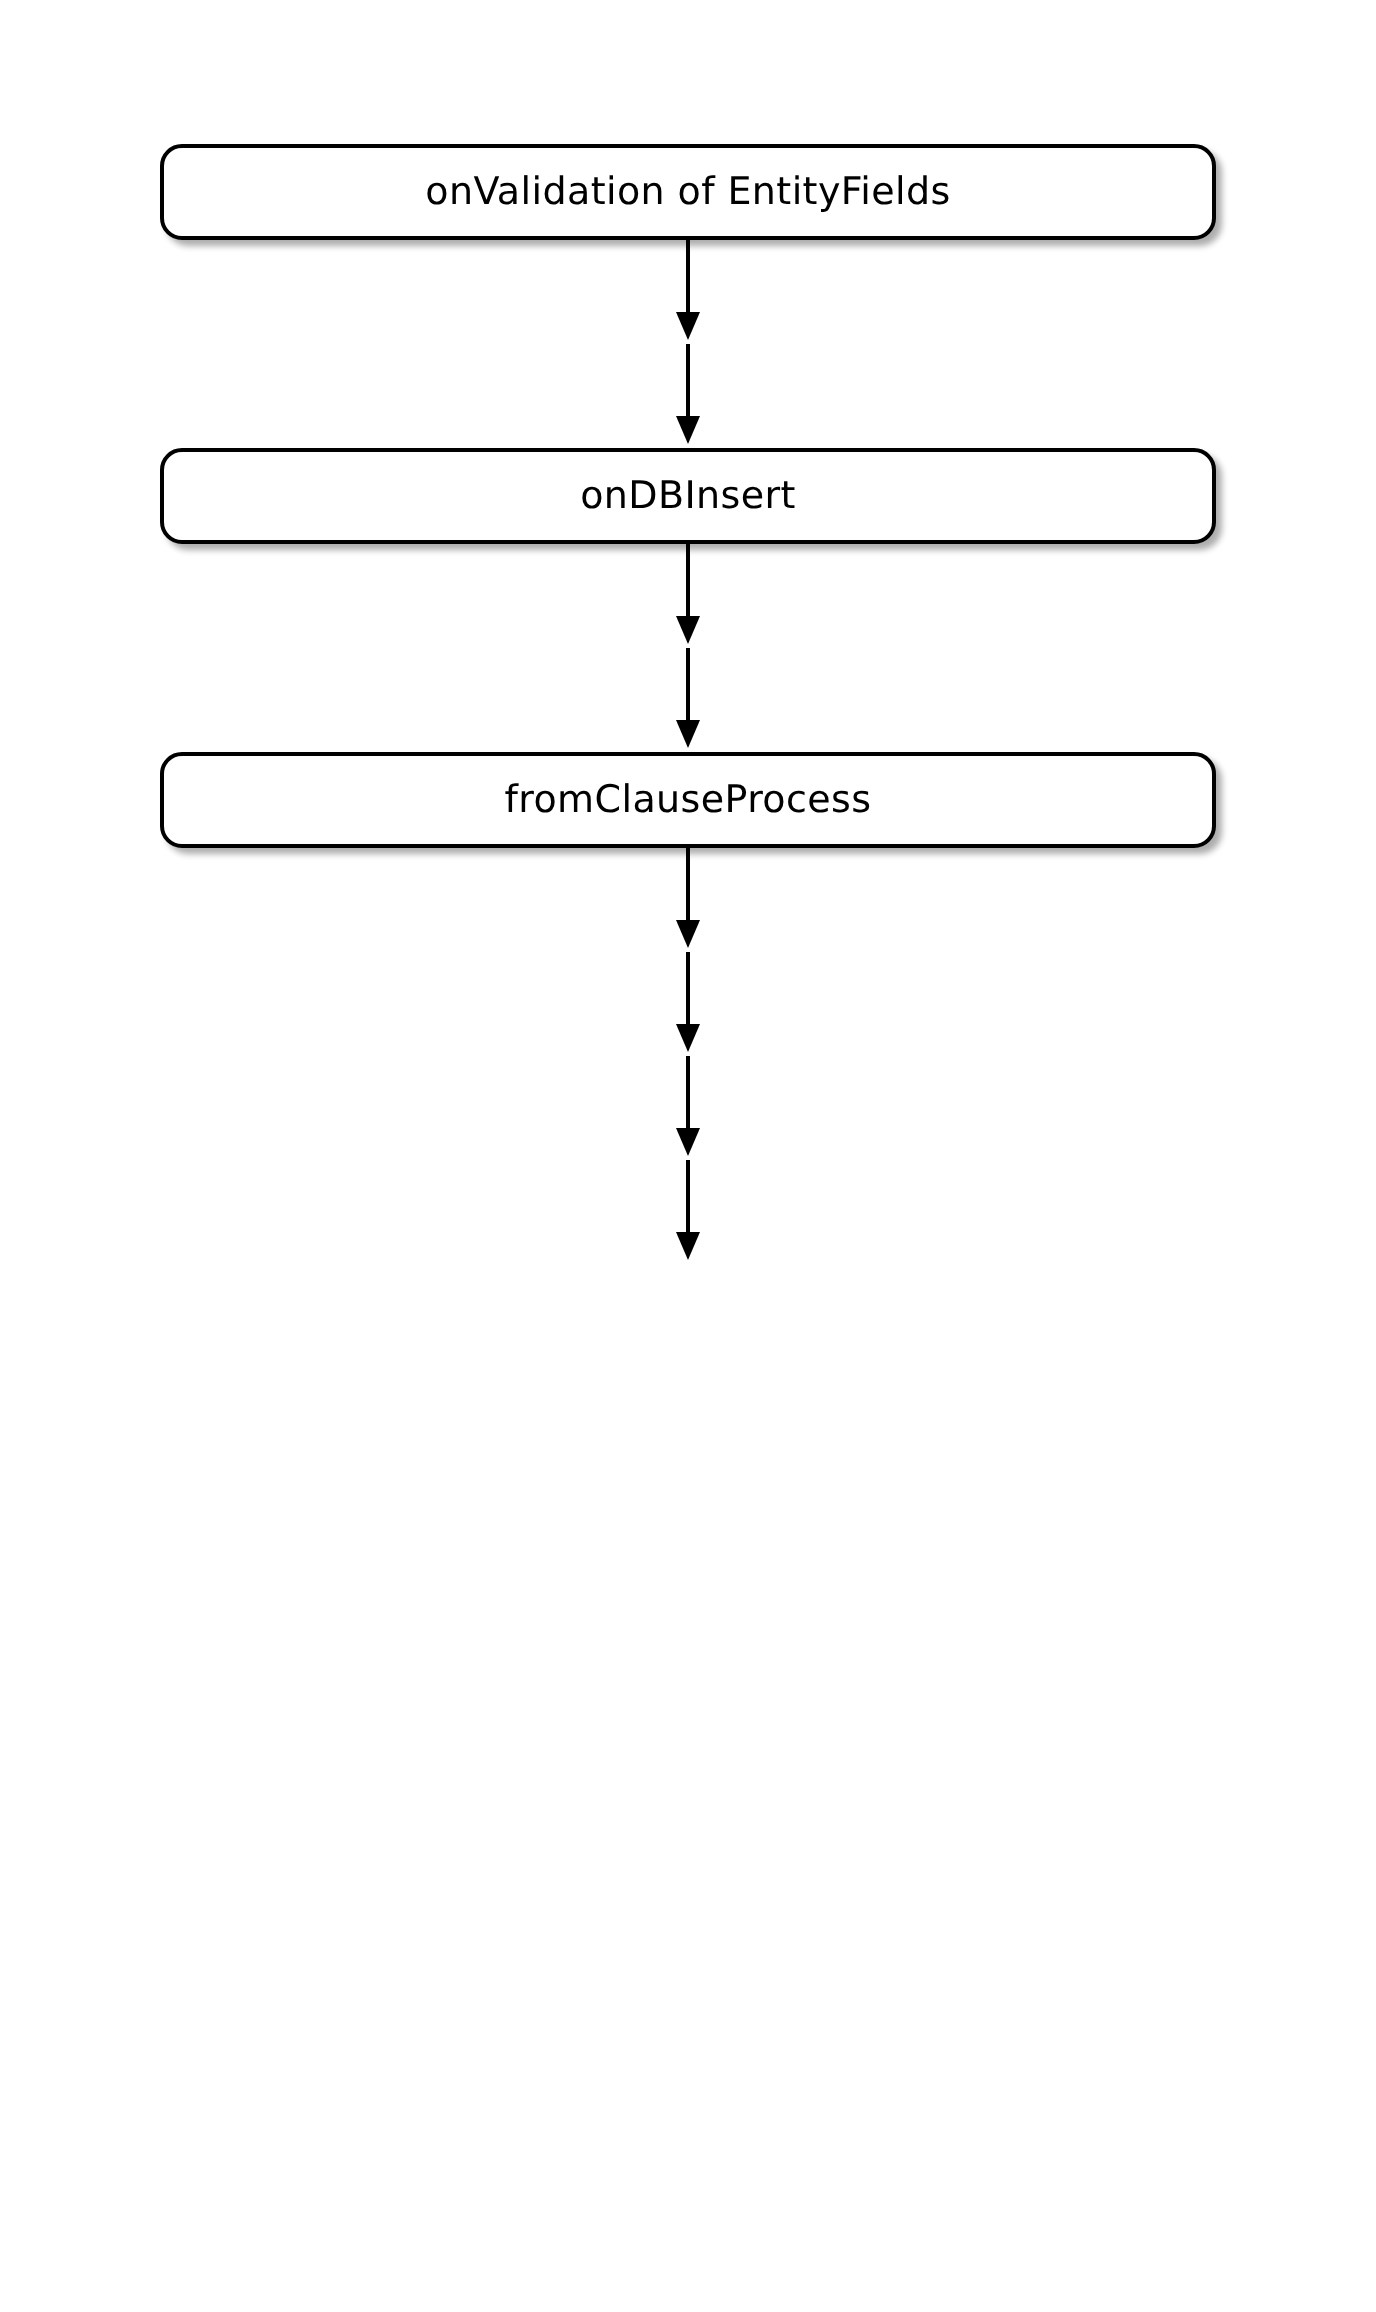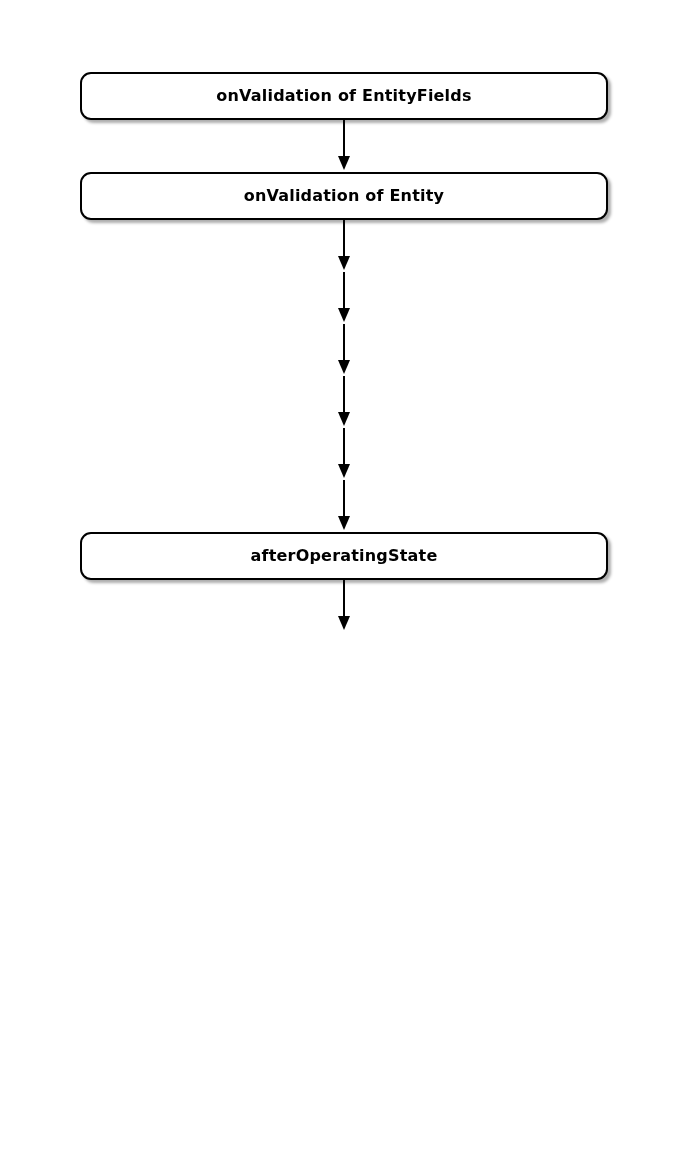--- a/index.html
+++ b/index.html
@@ -40,22 +40,22 @@
     height: 48px;
     border: 2px solid #000000;
     border-radius: 11px;
     background: #ffffff;
     display: flex;
     align-items: center;
     justify-content: center;
     box-shadow: 3px 3px 3px rgba(0, 0, 0, 0.32);
   }
   .node-label {
-    font-size: 16px;
-    font-weight: bold;
+    font-size: 19px;
+    font-weight: normal;
     color: #000000;
     letter-spacing: 0.2px;
     line-height: 1;
     white-space: nowrap;
   }
   .connector {
     width: 688px;
     height: 52px;
     display: flex;
     justify-content: center;
@@ -77,23 +77,52 @@
       </div>
     </div>
 
     <div class="connector">
       <svg width="16" height="52" viewBox="0 0 16 52" aria-hidden="true">
         <line x1="8" y1="0" x2="8" y2="38" stroke="#000000" stroke-width="2"></line>
         <polygon points="8,50 2,36 14,36" fill="#000000"></polygon>
       </svg>
     </div>
 
+
+    <div class="connector">
+      <svg width="16" height="52" viewBox="0 0 16 52" aria-hidden="true">
+        <line x1="8" y1="0" x2="8" y2="38" stroke="#000000" stroke-width="2"></line>
+        <polygon points="8,50 2,36 14,36" fill="#000000"></polygon>
+      </svg>
+    </div>
+
     <div class="node-row">
       <div class="node">
-        <span class="node-label">onValidation of Entity</span>
+        <span class="node-label">onDBInsert</span>
+      </div>
+    </div>
+
+    <div class="connector">
+      <svg width="16" height="52" viewBox="0 0 16 52" aria-hidden="true">
+        <line x1="8" y1="0" x2="8" y2="38" stroke="#000000" stroke-width="2"></line>
+        <polygon points="8,50 2,36 14,36" fill="#000000"></polygon>
+      </svg>
+    </div>
+
+
+    <div class="connector">
+      <svg width="16" height="52" viewBox="0 0 16 52" aria-hidden="true">
+        <line x1="8" y1="0" x2="8" y2="38" stroke="#000000" stroke-width="2"></line>
+        <polygon points="8,50 2,36 14,36" fill="#000000"></polygon>
+      </svg>
+    </div>
+
+    <div class="node-row">
+      <div class="node">
+        <span class="node-label">fromClauseProcess</span>
       </div>
     </div>
 
     <div class="connector">
       <svg width="16" height="52" viewBox="0 0 16 52" aria-hidden="true">
         <line x1="8" y1="0" x2="8" y2="38" stroke="#000000" stroke-width="2"></line>
         <polygon points="8,50 2,36 14,36" fill="#000000"></polygon>
       </svg>
     </div>
 
@@ -115,43 +144,14 @@
 
 
     <div class="connector">
       <svg width="16" height="52" viewBox="0 0 16 52" aria-hidden="true">
         <line x1="8" y1="0" x2="8" y2="38" stroke="#000000" stroke-width="2"></line>
         <polygon points="8,50 2,36 14,36" fill="#000000"></polygon>
       </svg>
     </div>
 
 
-    <div class="connector">
-      <svg width="16" height="52" viewBox="0 0 16 52" aria-hidden="true">
-        <line x1="8" y1="0" x2="8" y2="38" stroke="#000000" stroke-width="2"></line>
-        <polygon points="8,50 2,36 14,36" fill="#000000"></polygon>
-      </svg>
-    </div>
-
-
-    <div class="connector">
-      <svg width="16" height="52" viewBox="0 0 16 52" aria-hidden="true">
-        <line x1="8" y1="0" x2="8" y2="38" stroke="#000000" stroke-width="2"></line>
-        <polygon points="8,50 2,36 14,36" fill="#000000"></polygon>
-      </svg>
-    </div>
-
-    <div class="node-row">
-      <div class="node">
-        <span class="node-label">afterOperatingState</span>
-      </div>
-    </div>
-
-    <div class="connector">
-      <svg width="16" height="52" viewBox="0 0 16 52" aria-hidden="true">
-        <line x1="8" y1="0" x2="8" y2="38" stroke="#000000" stroke-width="2"></line>
-        <polygon points="8,50 2,36 14,36" fill="#000000"></polygon>
-      </svg>
-    </div>
-
-
   </div>
 </div>
 
 </body></html>

